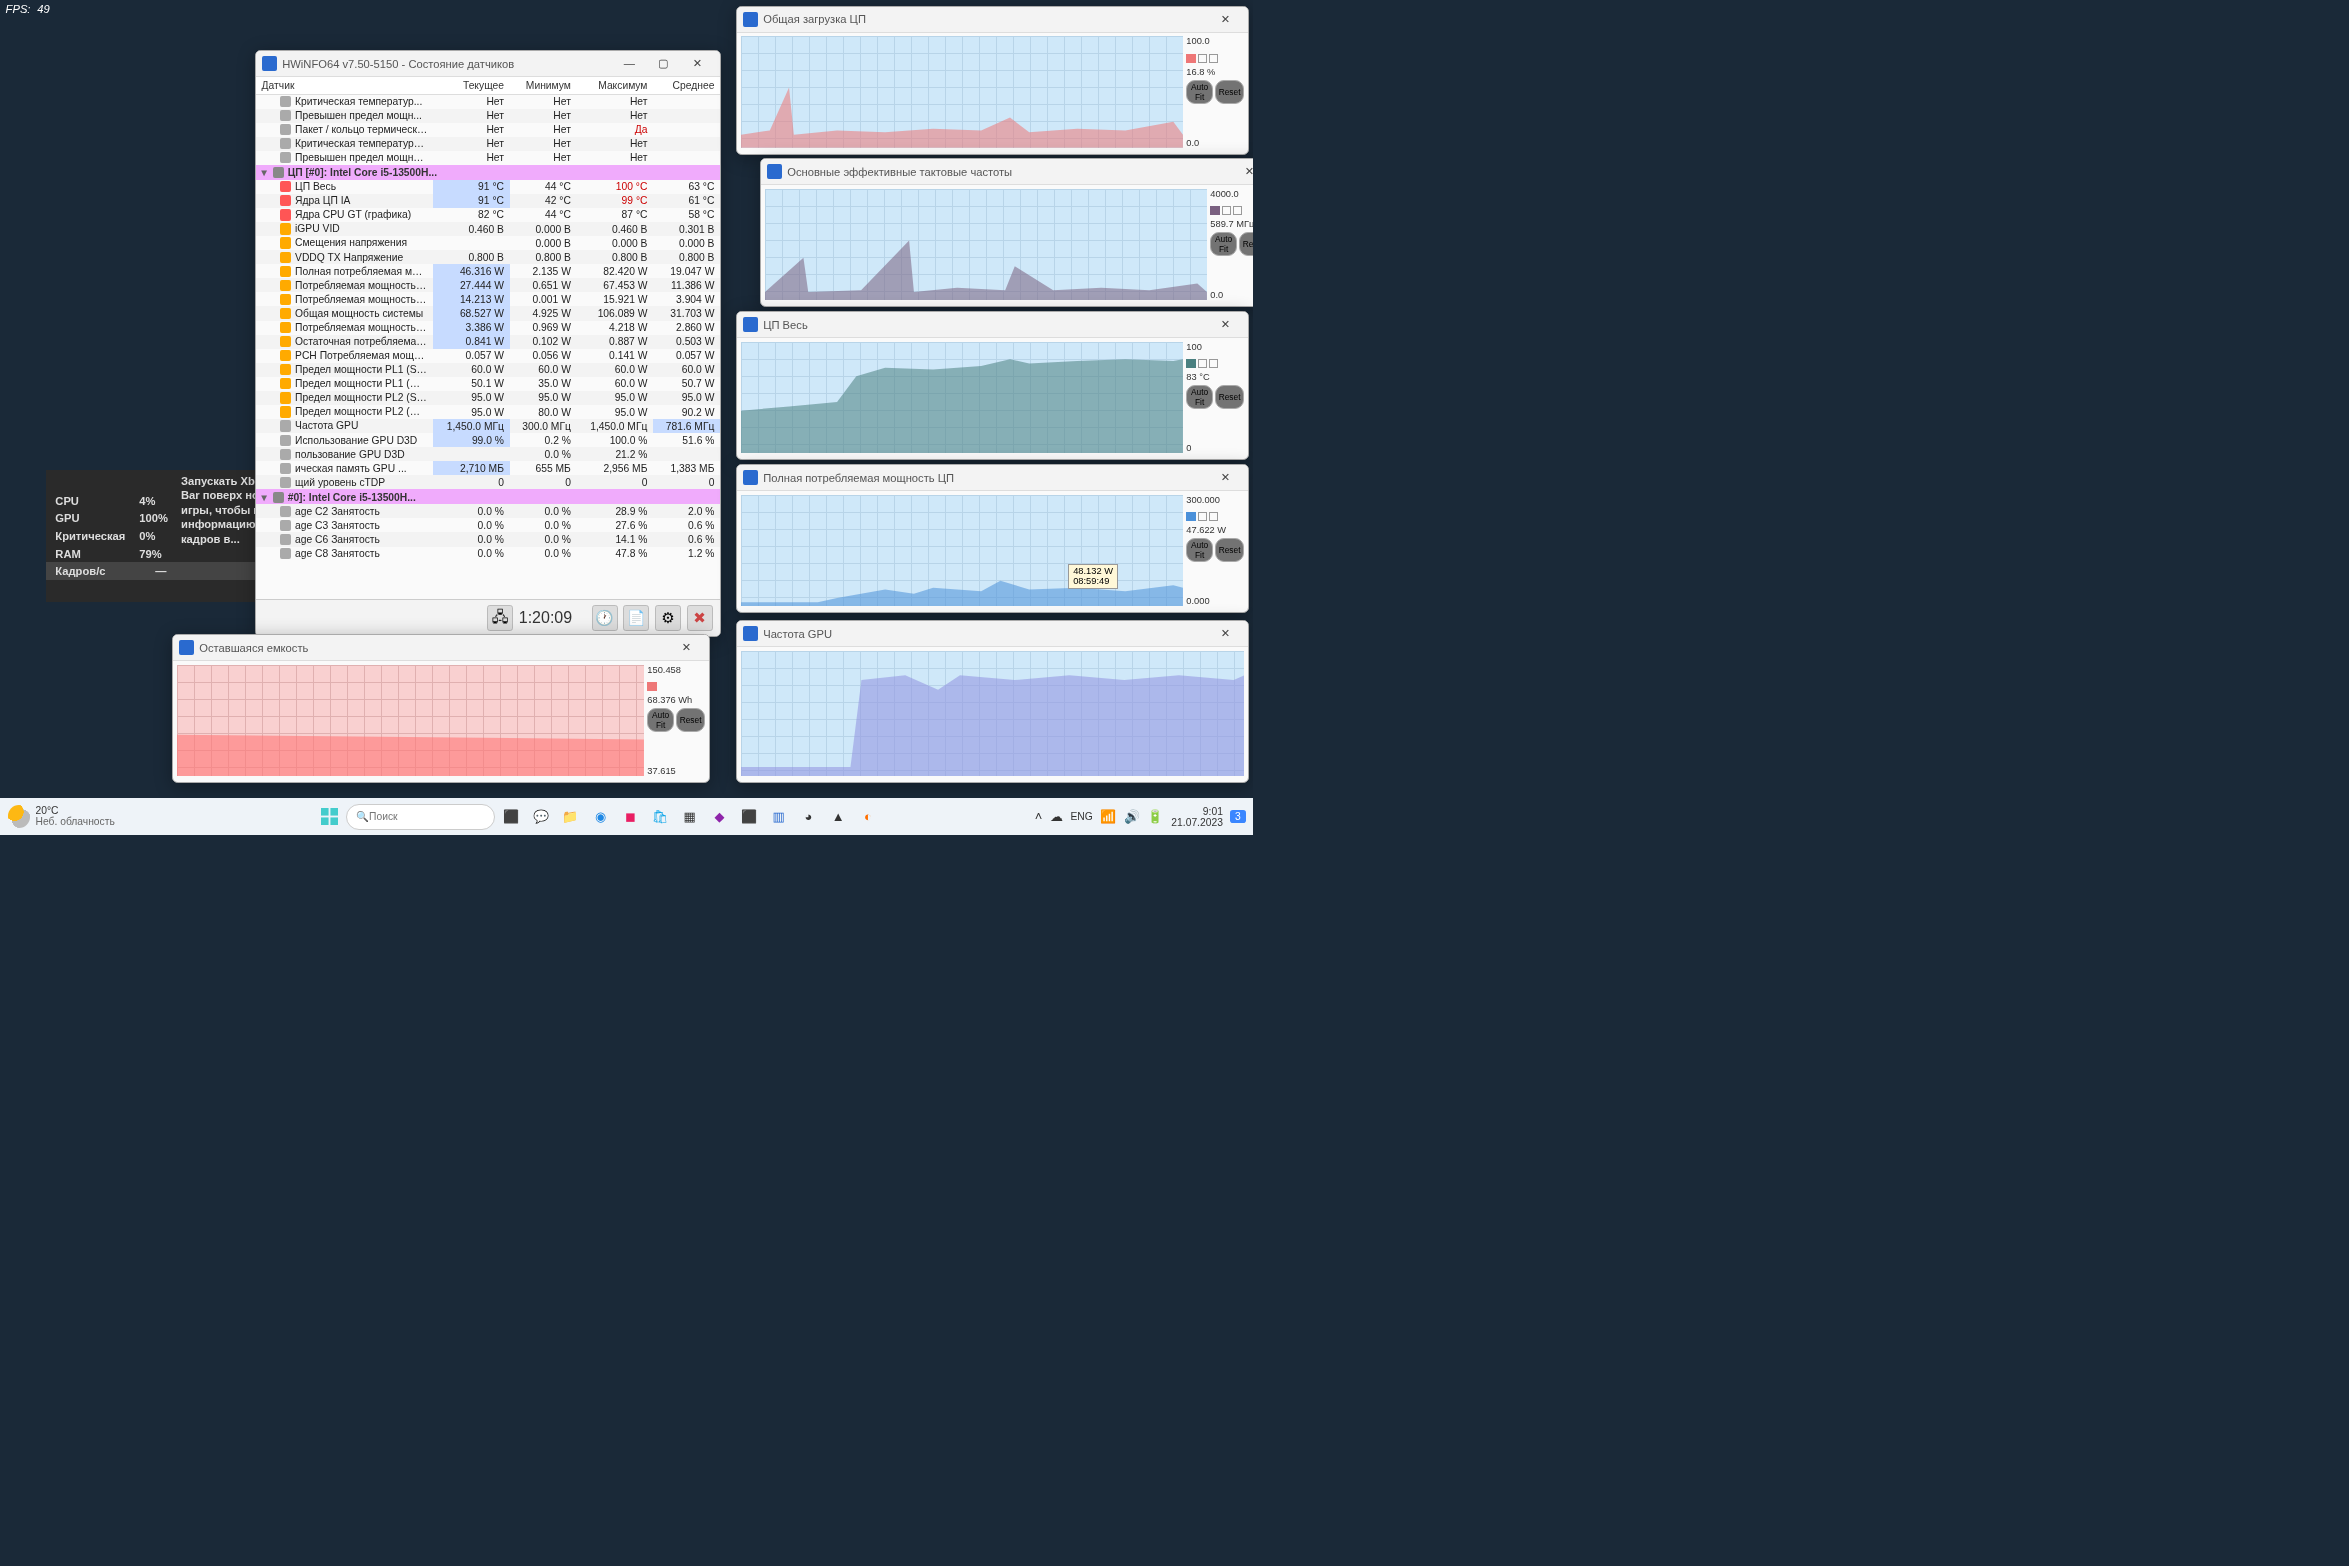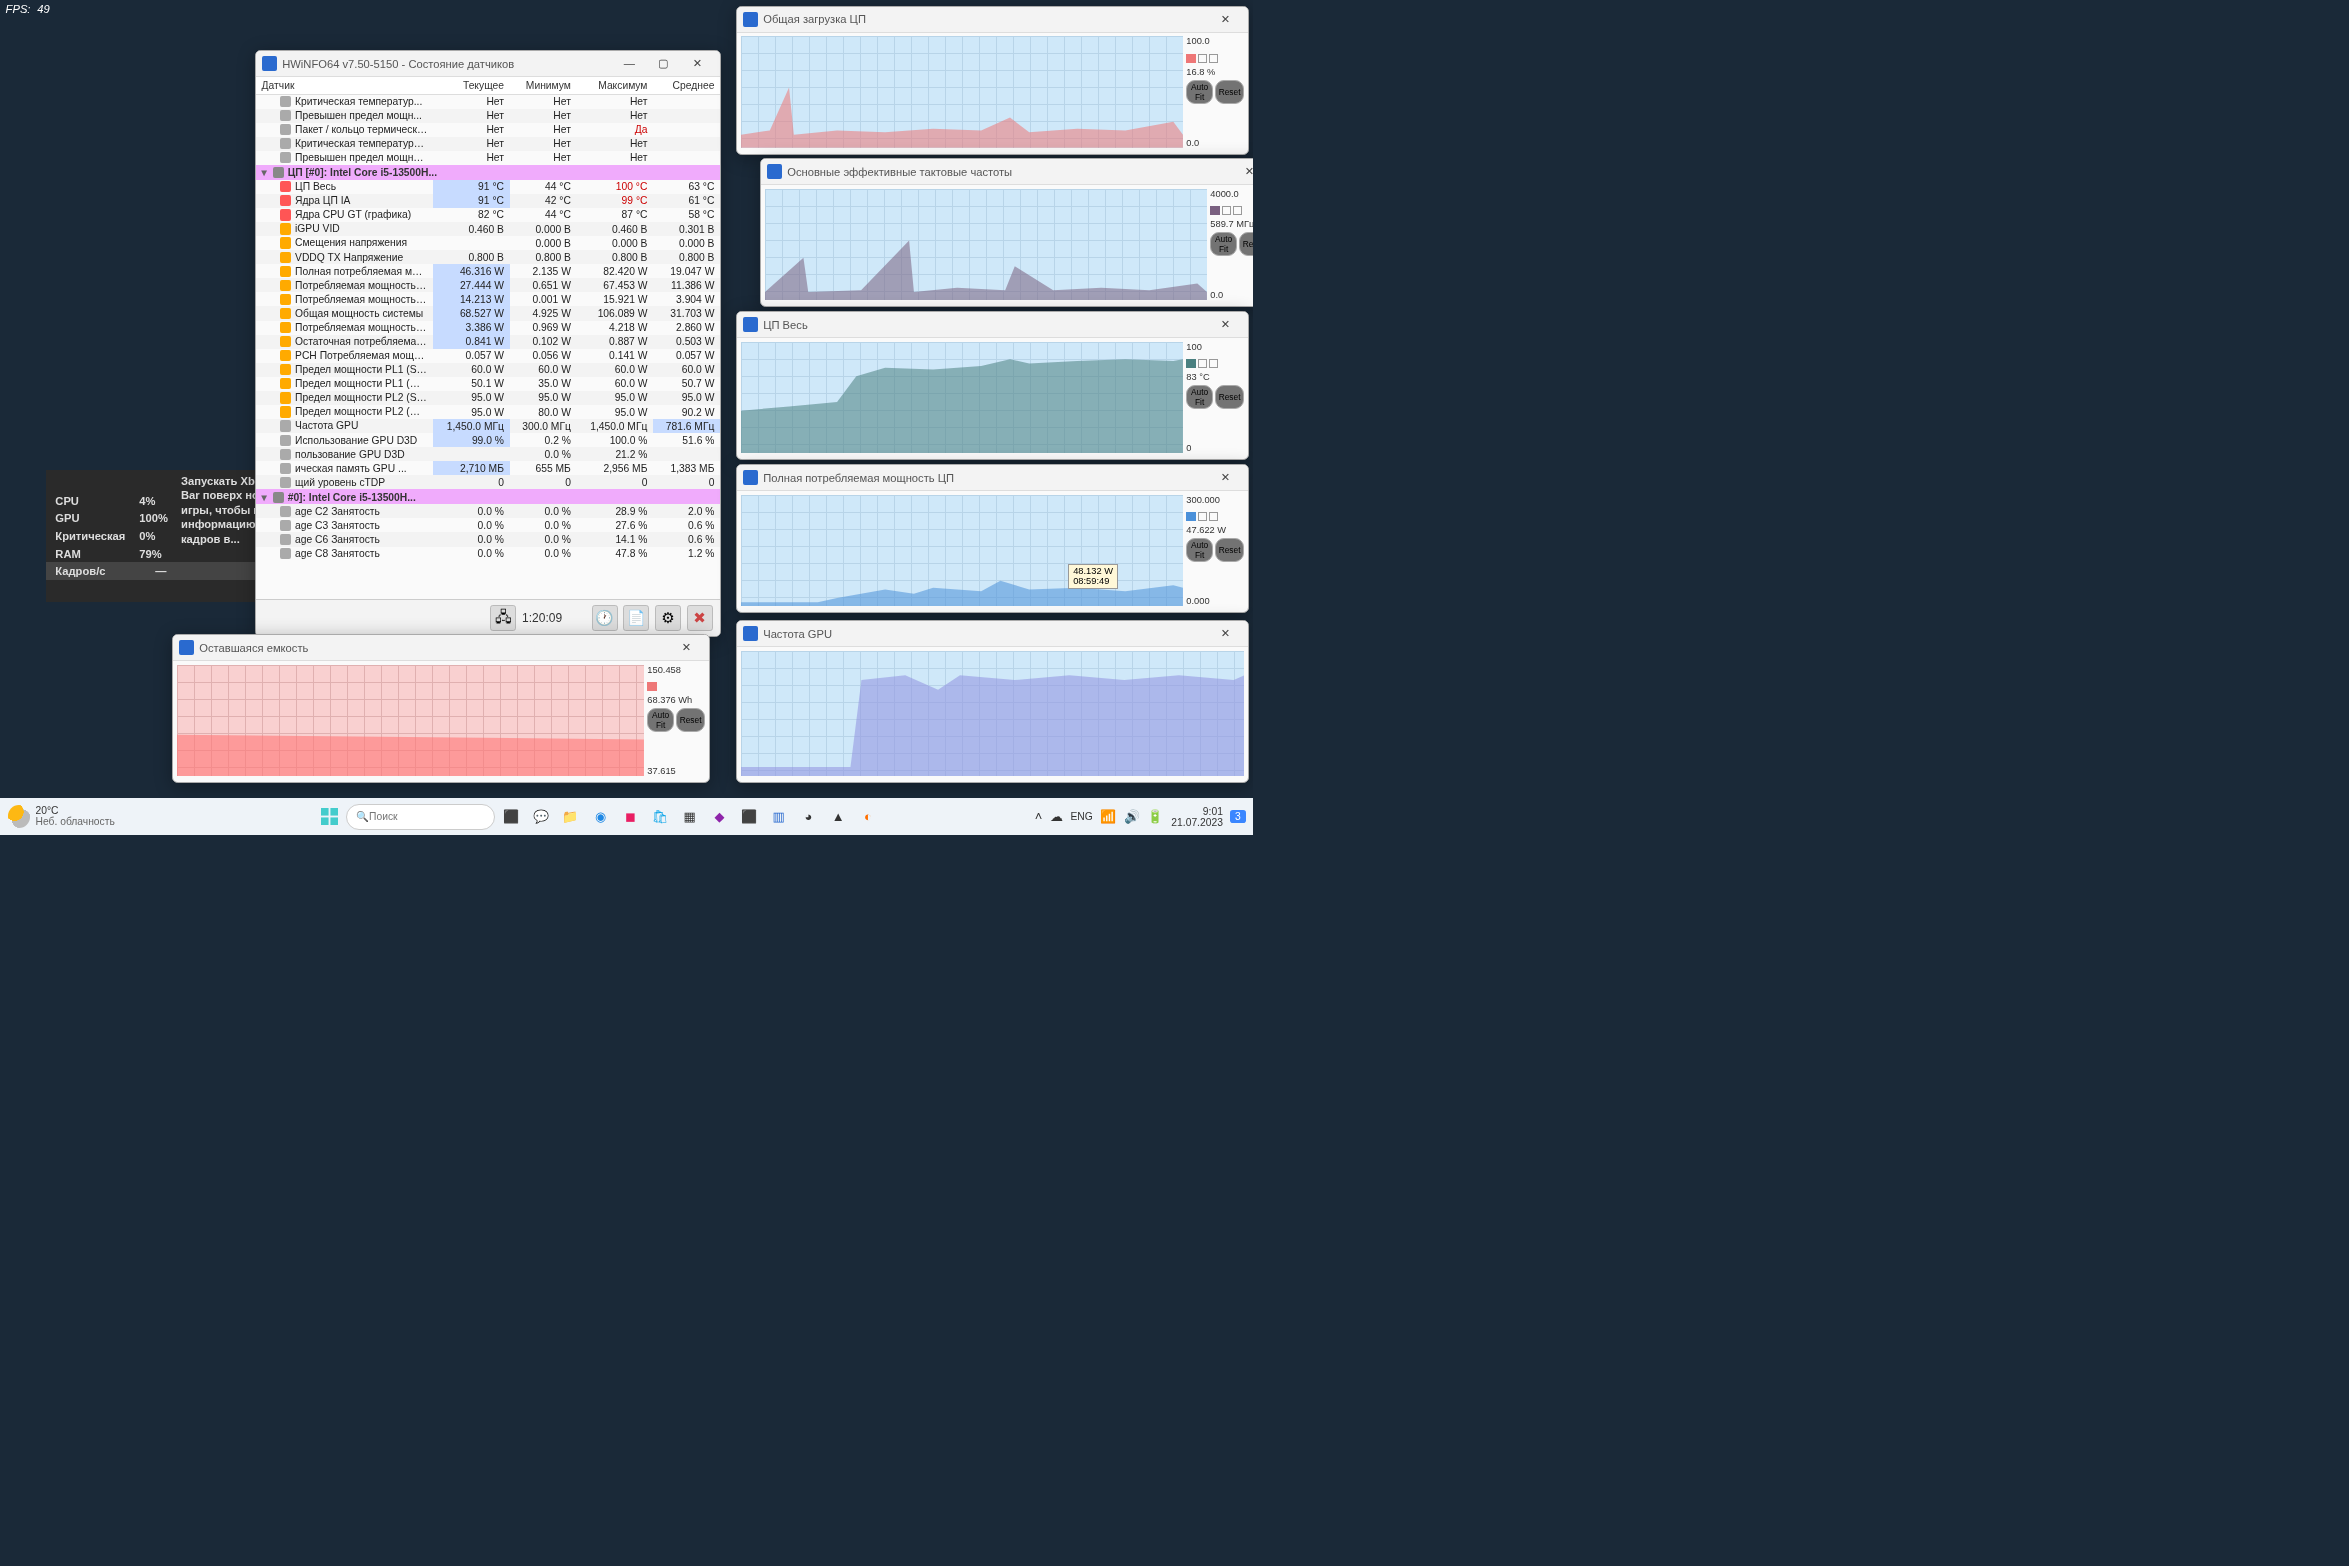--- a/index.html
+++ b/index.html
@@ -32,21 +32,21 @@
 .hw tr:nth-child(even) { background: #f3f3f3; }
 .hw tr.hlblue td:nth-child(2) { background: #c7dbff; }
 .hw tr.hlblue2 td:nth-child(2),.hw tr.hlblue2 td:nth-child(5){background:#c7dbff}
 .hw tr.sec td { background:#f0abfc; font-weight:700; color:#333}
 .hw .red { color: #c00; margin-top: 16px; }
 .hw .ind { display:inline-block; width:18.6px; }
 .hw .ico2{display:inline-block;width:11.2px;height:11.2px;vertical-align:-1.9px;margin-right:3.7px;border-radius:1.9px}
 .ico-th{background:#f55}.ico-bolt{background:#fa0}.ico-chip{background:#888}.ico-dash{background:#aaa}.ico-tree{display:inline-block;width:7.5px;margin-right:3.7px;color:#666}
 .hw .bbar{height:37px;background:#f3f3f3;border-top:0.9px solid #ccc;display:flex;align-items:center;justify-content:flex-end;gap:5.6px;padding:0 7.5px}
 .hw .bbar .bi{width:26px;height:26px;background:#ddd;border:0.9px solid #bbb;border-radius:2.8px;display:flex;align-items:center;justify-content:center;font-size:15px}
-.hw .clock{color:#333;font-size:12px;margin-right:24px}
+.hw .clock{color:#333;font-size:16px;margin-right:14px}
 
 
 .chart .body { padding: 3.7px; display: flex; gap: 3.7px; }
 .chart .plot { flex: 1; height: 100%; background: #cfe8f9; position:relative; overflow:hidden }
 .chart .side { width: 58px; display: flex; flex-direction: column; justify-content: space-between; font-size: 9.3px; color: #333; }
 .chart .side .mid{flex:1;display:flex;flex-direction:column;align-items:flex-start;gap:2.8px;padding-top:7.5px}
 .chart .side .sw{width:9.3px;height:9.3px;display:inline-block;margin-right:1.9px;vertical-align:-0.9px}
 .chart .side .btns{display:flex;gap:1.9px}
 .chart .side button{font-size:8.4px;padding:0.9px 2.8px;border:0.9px solid #aaa;background:#737373;border-radius:9px}
 .chart .grid{position:absolute;inset:0;background-image:linear-gradient(#b8d4e8 0.9px,transparent 0.9px),linear-gradient(90deg,#b8d4e8 0.9px,transparent 0.9px);background-size:17px 17px}

